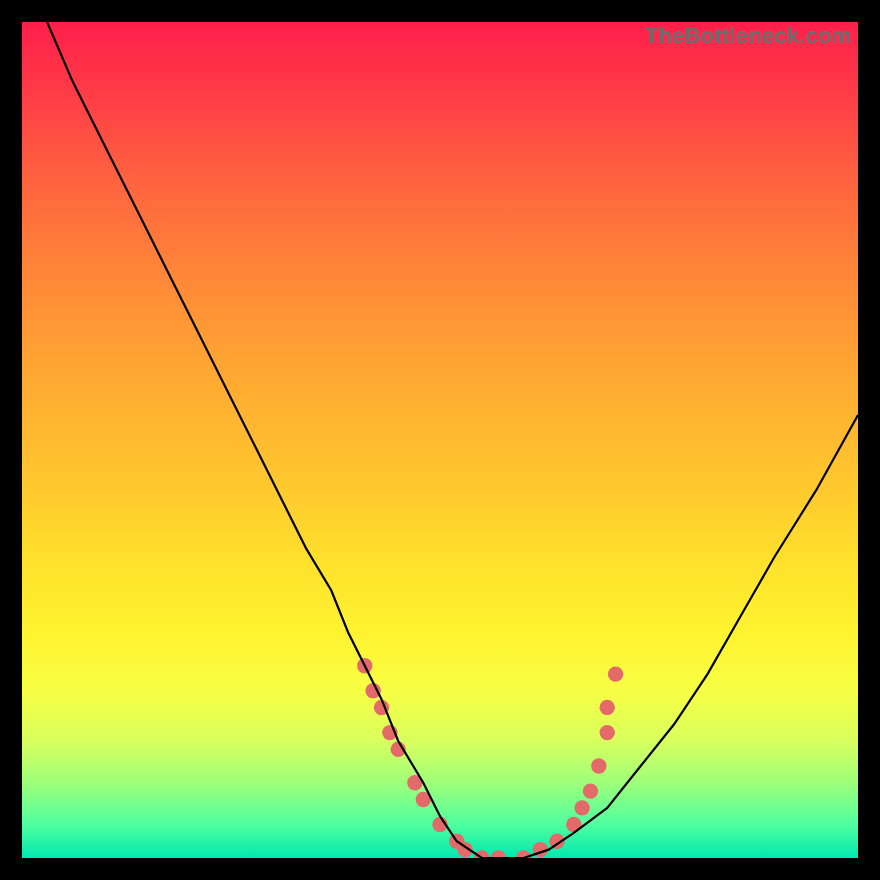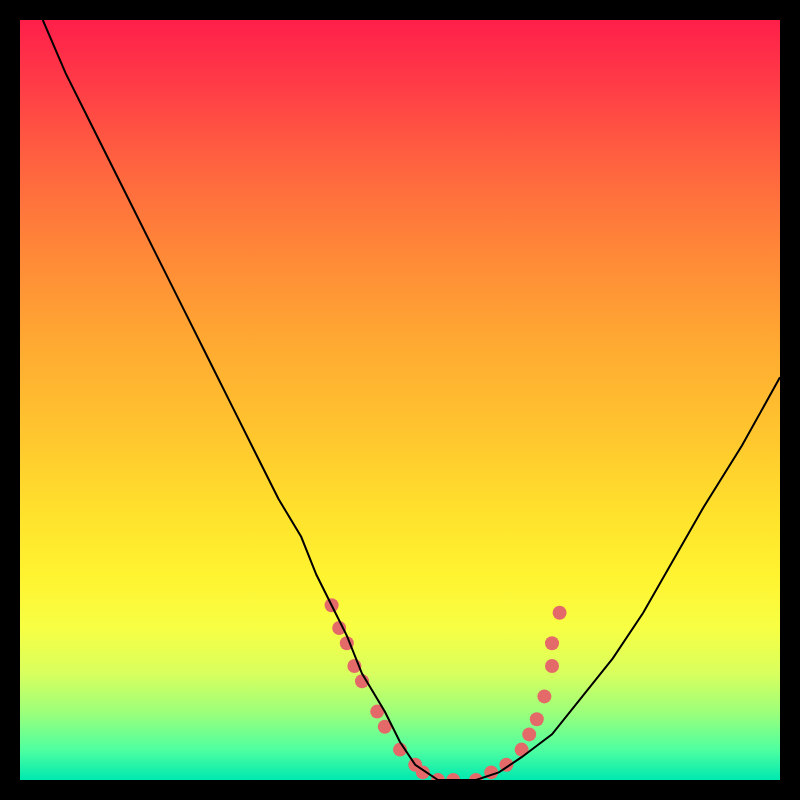--- a/index.html
+++ b/index.html
@@ -41,20 +41,21 @@
     position: absolute;
     left: 0; top: 0;
     width: 760px;
     height: 760px;
   }
 </style>
 </head>
 <body>
 
 <div class="frame">
+  <div class="watermark">TheBottleneck.com</div>
   <svg class="plot" viewBox="0 0 760 760">
     <g id="dots-layer">
         <circle cx="311.6" cy="585.2" r="7" fill="#e46a6a"></circle>
         <circle cx="319.2" cy="608.0" r="7" fill="#e46a6a"></circle>
         <circle cx="326.8" cy="623.2" r="7" fill="#e46a6a"></circle>
         <circle cx="334.4" cy="646.0" r="7" fill="#e46a6a"></circle>
         <circle cx="342.0" cy="661.2" r="7" fill="#e46a6a"></circle>
         <circle cx="357.2" cy="691.6" r="7" fill="#e46a6a"></circle>
         <circle cx="364.8" cy="706.8" r="7" fill="#e46a6a"></circle>
         <circle cx="380.0" cy="729.6" r="7" fill="#e46a6a"></circle>

